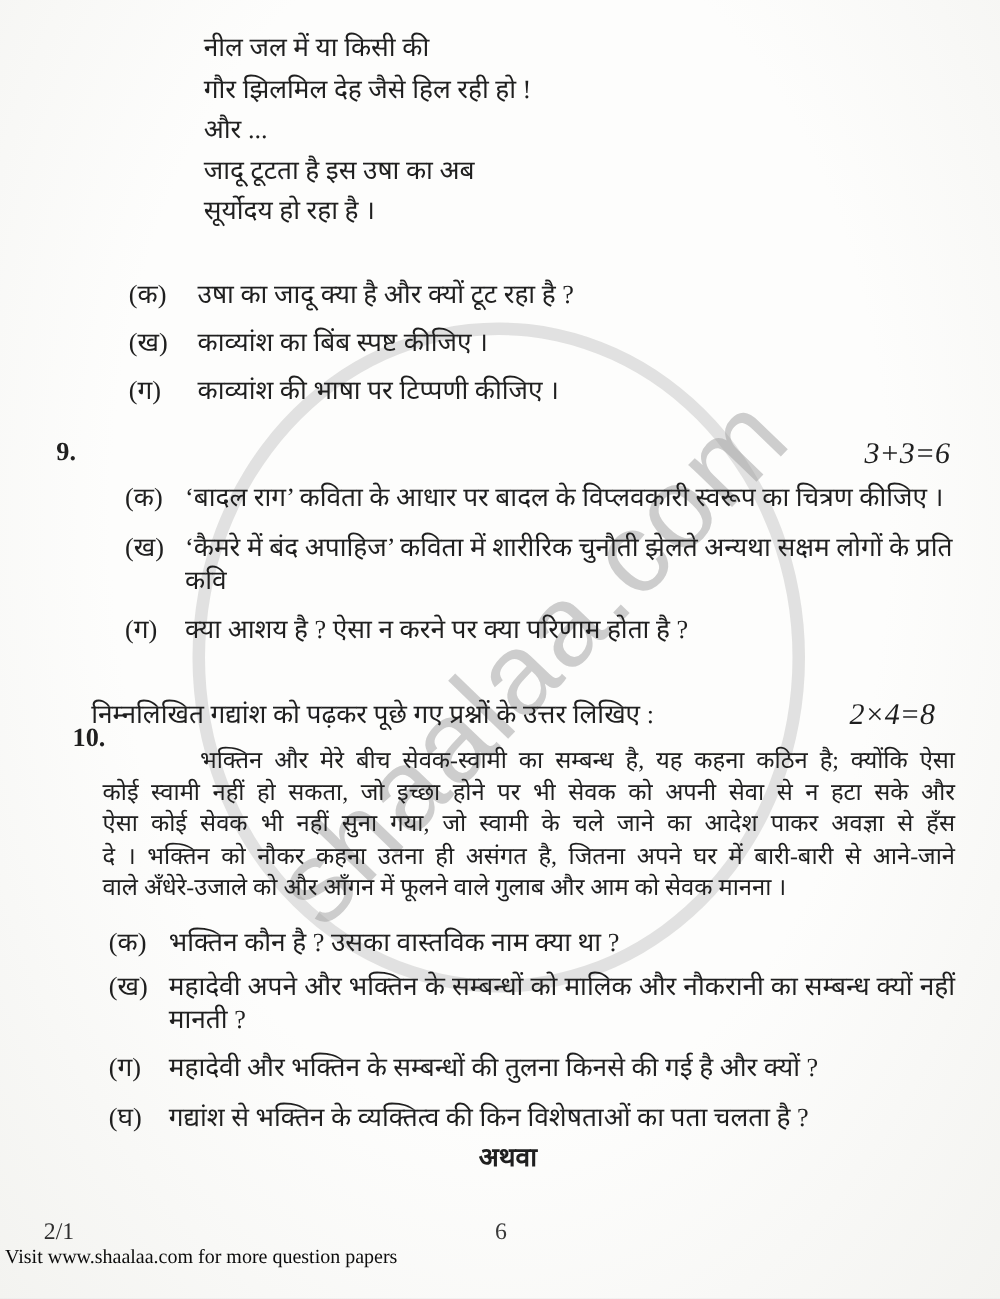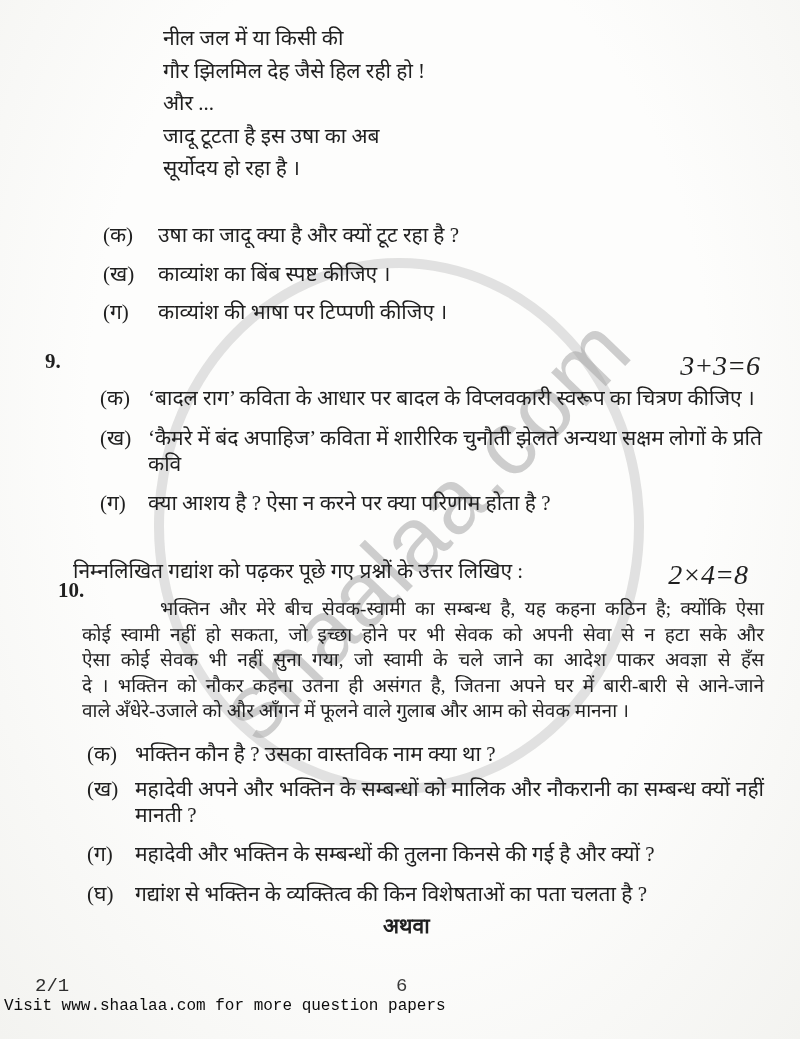--- a/index.html
+++ b/index.html
@@ -29,28 +29,28 @@
   .layer{position:absolute;inset:0;z-index:1;}
   .abs{position:absolute;}
   .hindi{font-size:21px;line-height:26px;}
   .poem{left:163px;top:22px;}
   .poem div{height:32.5px;line-height:32.5px;font-size:21px;white-space:nowrap;}
   .qrow{display:flex;}
   .qrow .lbl{flex:0 0 55px;}
   .qrow .lbl.narrow{flex:0 0 48px;}
   .qrow .txt{flex:1 1 auto;}
   .qnum{font-weight:bold;font-size:21px;}
-  .marks{font-style:italic;font-size:28px;}
+  .marks{font-style:italic;font-size:24px;}
   .bi{font-weight:bold;font-style:italic;}
   .just{text-align:justify;text-align-last:justify;}
   .passage{width:682px;}
   .passage div{line-height:25.5px;font-size:19px;}
   .passage .first{padding-left:78px;}
   .or-sep{font-weight:bold;font-size:21px;}
-  .foot-sans{font-family:Liberation Mono, monospace;}
+  .foot-sans{font-family:Liberation Serif, serif;}
   .foot-code{font-size:19px;color:#2e2e2e;}
   .foot-page{font-size:19px;color:#3a3a3a;}
   .foot-promo{font-size:16px;color:#0c0c0c;}
 </style>
 </head>
 <body>
 
 <div class="page">
 
   <div class="wm-ring"></div>

